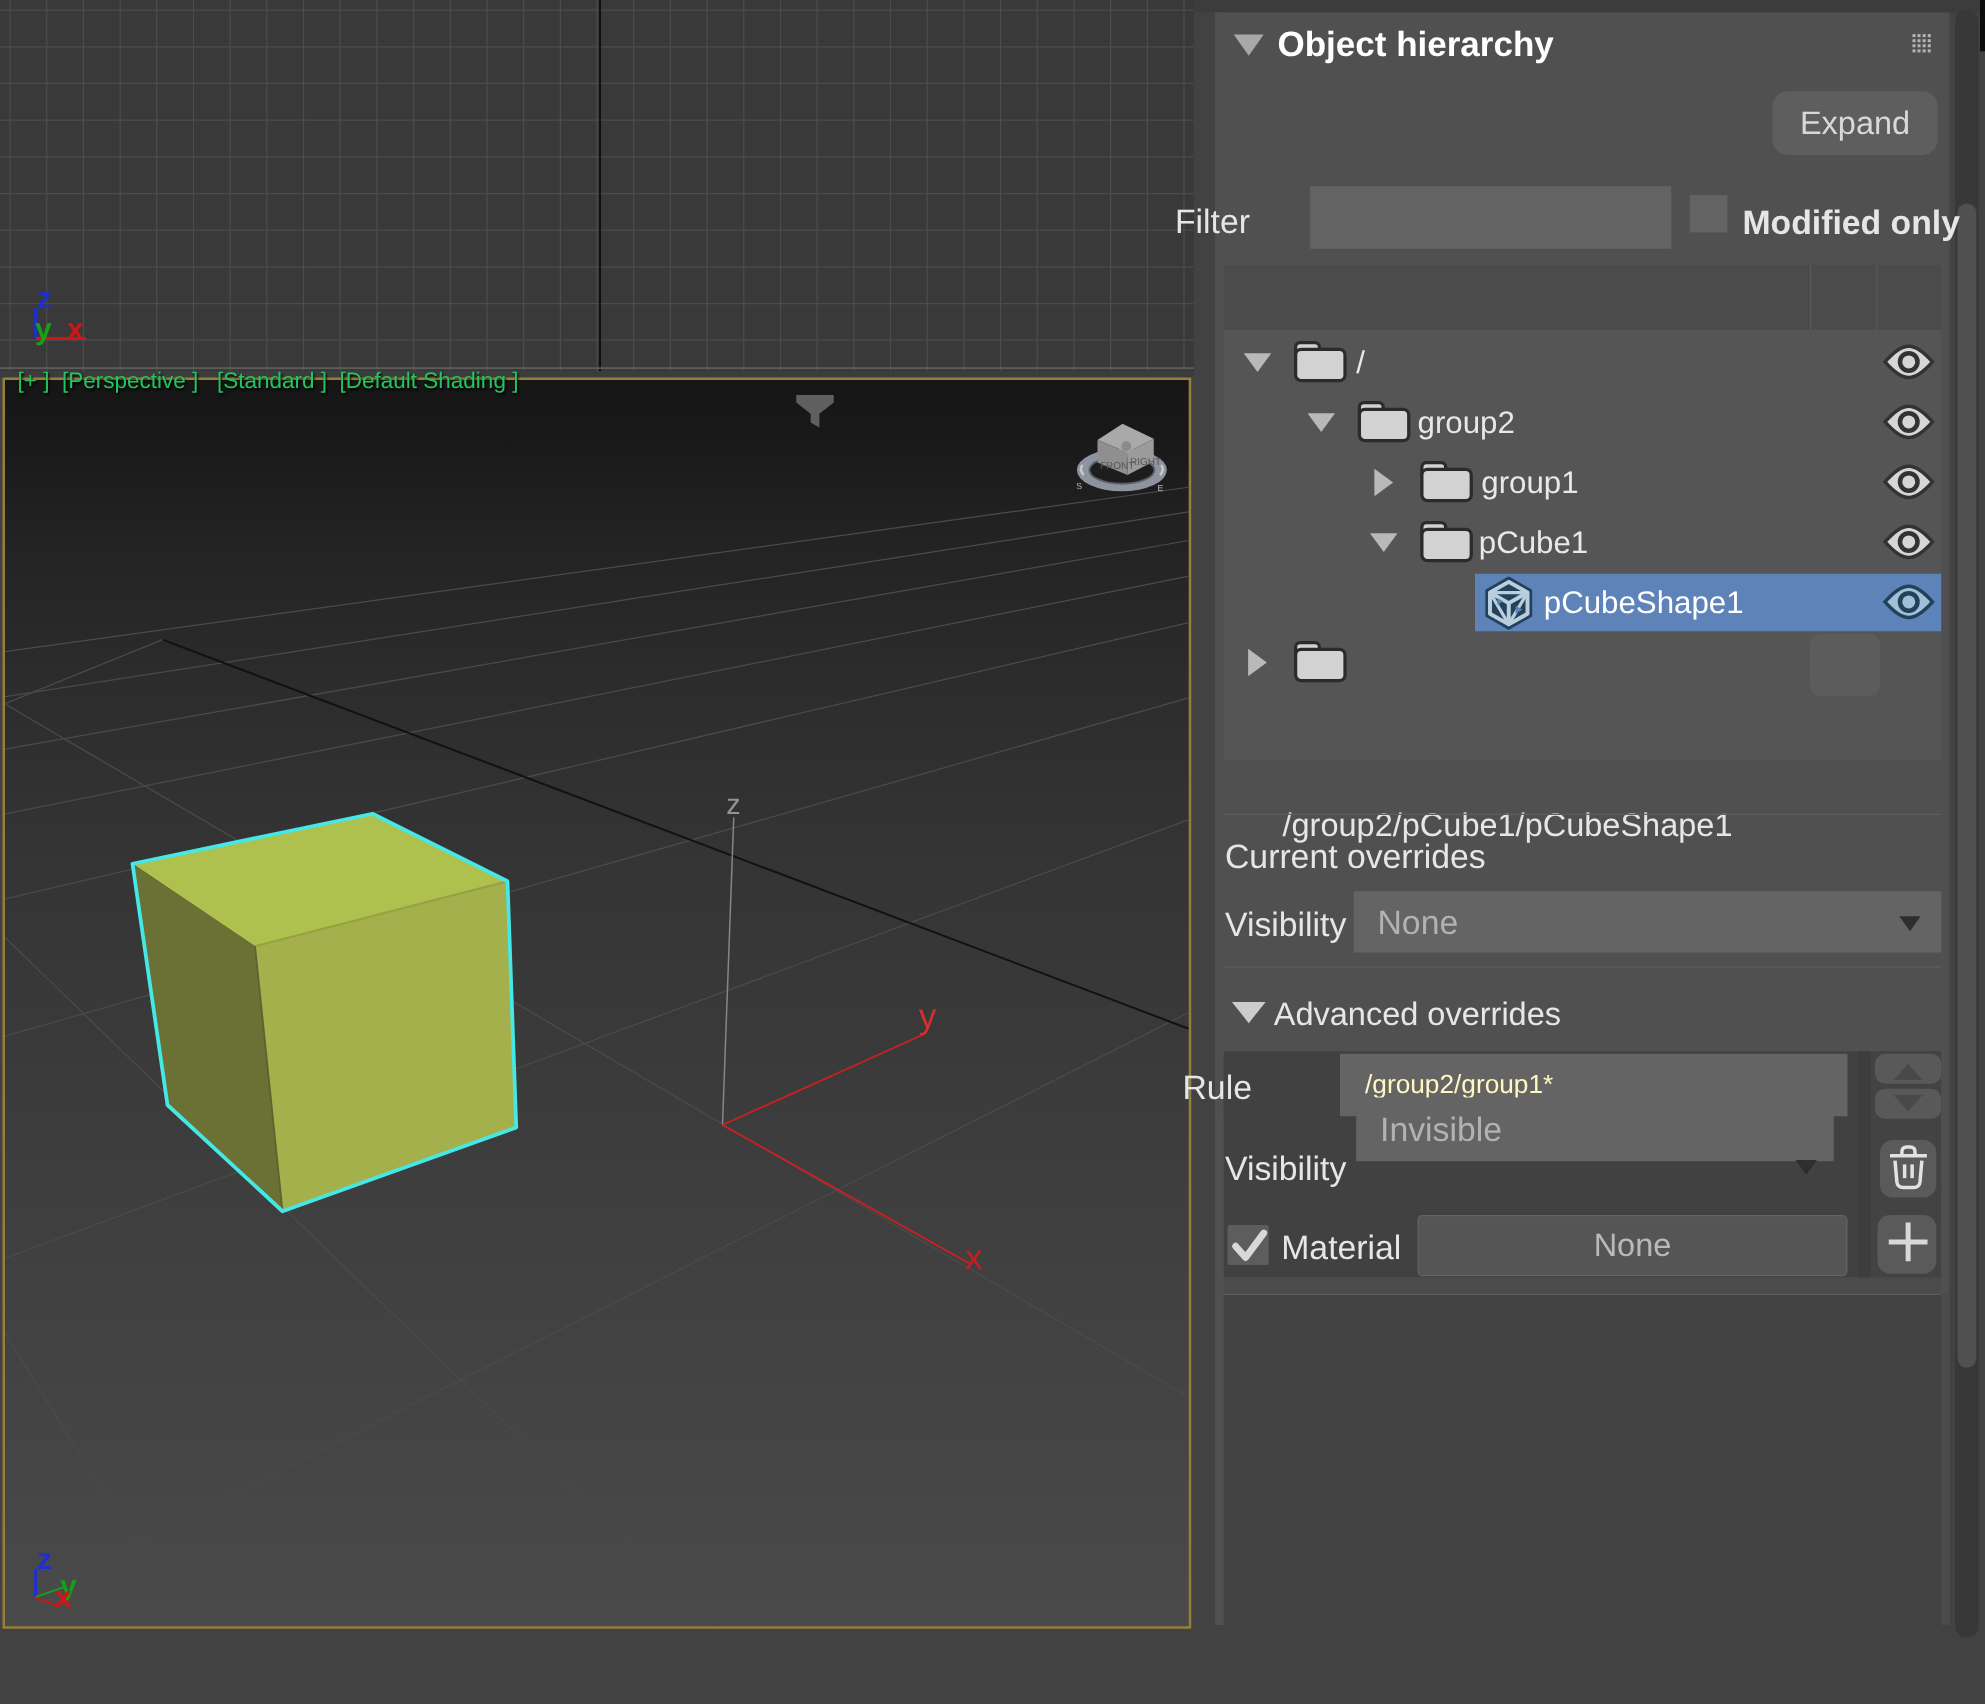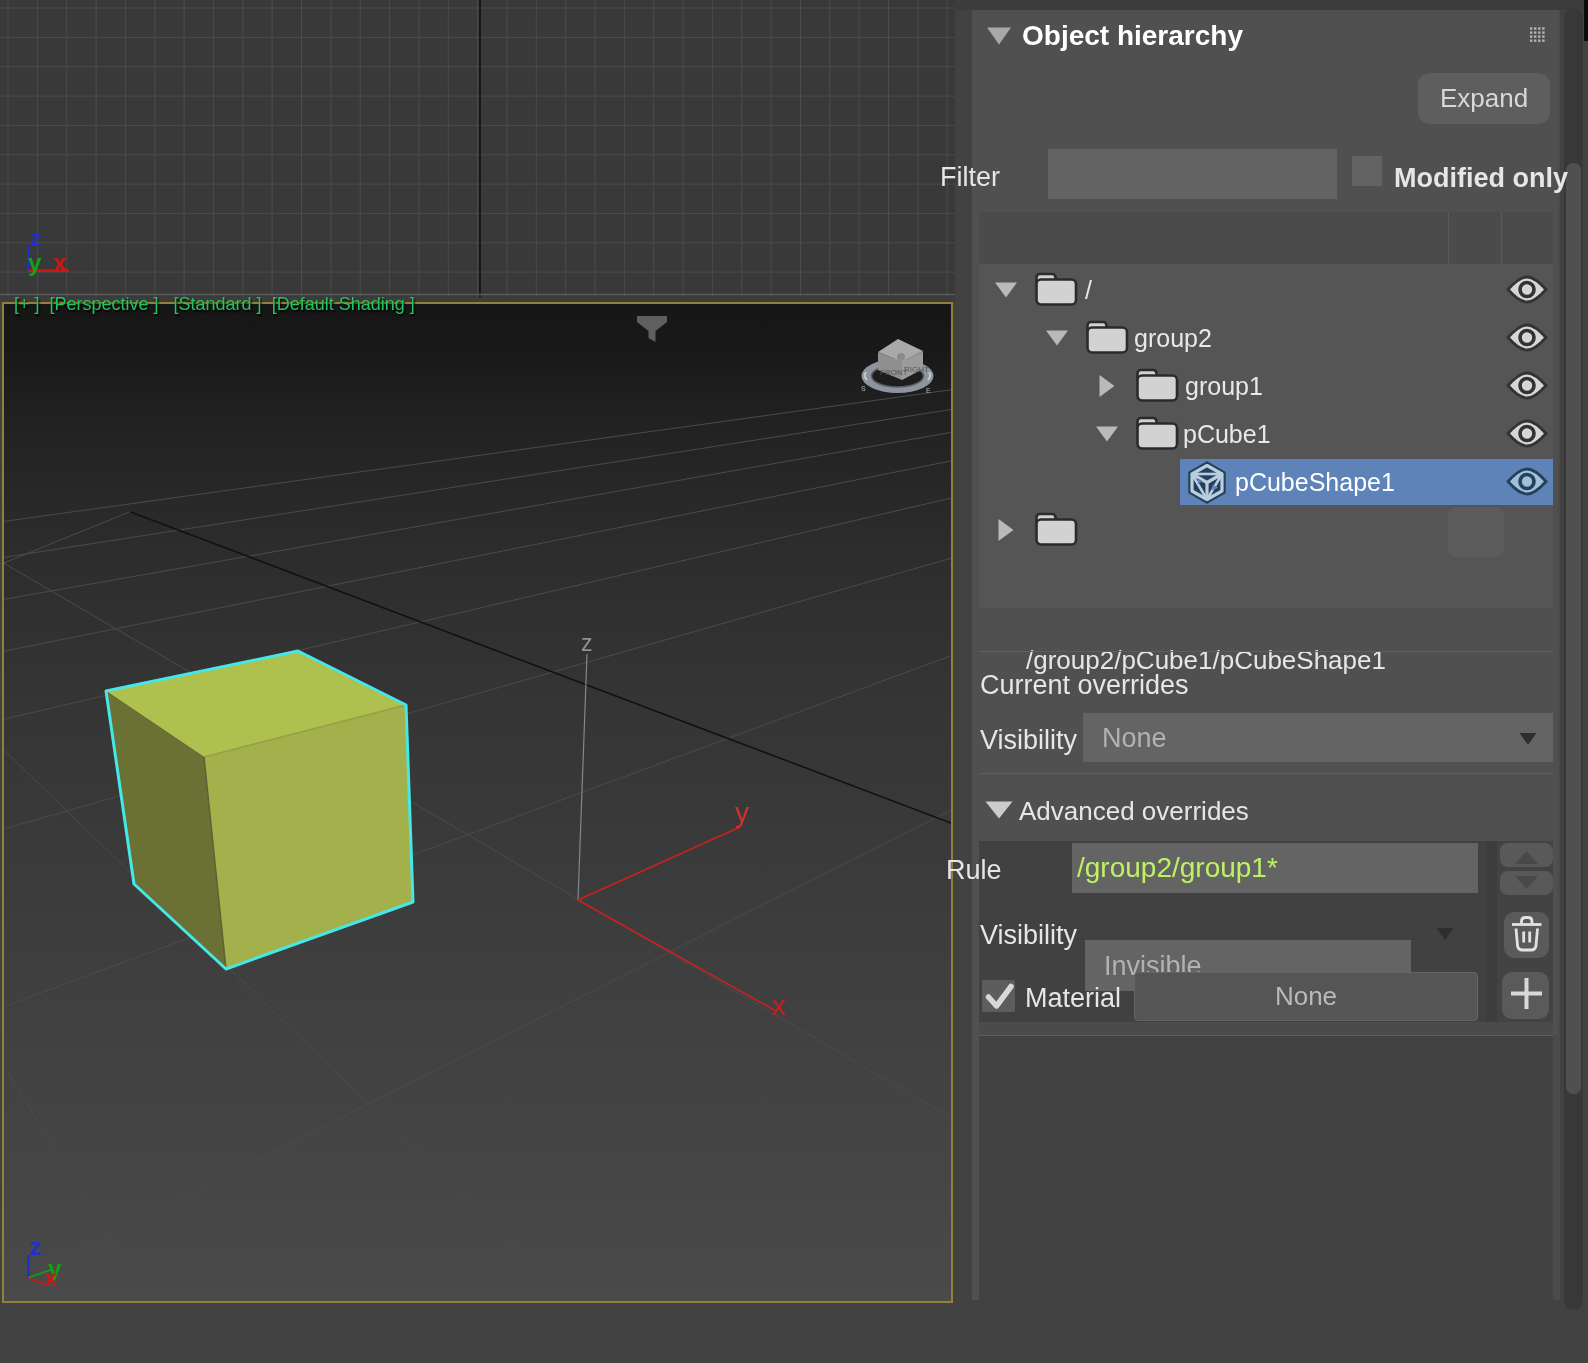--- a/index.html
+++ b/index.html
@@ -28,25 +28,25 @@
 .divider { left:979px; width:574px; height:1px; background:#5e5e5e; }
 #curover { left:980px; top:670px; }
 #vislbl1 { left:980px; top:725px; }
 #visdd1 { left:1083px; top:713px; width:470px; height:49px; background:#646464; }
 .ddtext { color:#b2b2b2; font-size:27px; }
 #advtxt { left:1019px; top:796px; font-size:26px !important; }
 #groupbox { left:979px; top:841px; width:511px; height:181px; background:#414141; }
 #gbbot { left:979px; top:1022px; width:574px; height:13px; background:#4b4b4b; }
 #rulecell { left:979px; top:845px; width:94px; height:48px; background:#414141; }
 #rulelbl { left:946px; top:855px; }
-#ruleinput { left:1072px; top:843px; width:406px; height:50px; background:#646464; color:#bef264; font-size:28px; line-height:50px; padding-left:5px; }
+#ruleinput { left:1072px; top:843px; width:406px; height:50px; background:#646464; color:#fef9c3; font-size:21px; line-height:50px; padding-left:20px; }
 #gbdivline { left:1486px; top:841px; width:11px; height:181px; background:#3d3d3d; }
 #btncol { left:1497px; top:841px; width:56px; height:181px; background:#434343; }
 #vislbl2 { left:980px; top:920px; }
-#visdd2 { left:1085px; top:940px; width:326px; height:51px; background:#646464; }
+#visdd2 { left:1085px; top:878px; width:382px; height:51px; background:#646464; }
 #matcheck { left:982px; top:980px; width:33px; height:32px; background:#5d5d5d; border-radius:2px; }
 #matlbl { left:1025px; top:983px; }
 #nonebtn { left:1134px; top:972px; width:344px; height:49px; background:#555555; border:1px solid #646464; border-radius:4px; color:#b9b9b9; font-size:26px; text-align:center; line-height:47px; }
 #hoverrect { left:1448px; top:507px; width:56px; height:50px; background:#5c5c5c; border-radius:8px; }
 .row { position:absolute; left:979px; width:574px; height:48px; }
 .rowsel { background:#5d83b8; }
 .rtxt { position:absolute; color:#e8e8e8; font-size:25px; top:9px; }
 #toprightbg { left:955px; top:0; width:633px; height:10px; background:#3c3c3c; }
 </style>
 </head>

